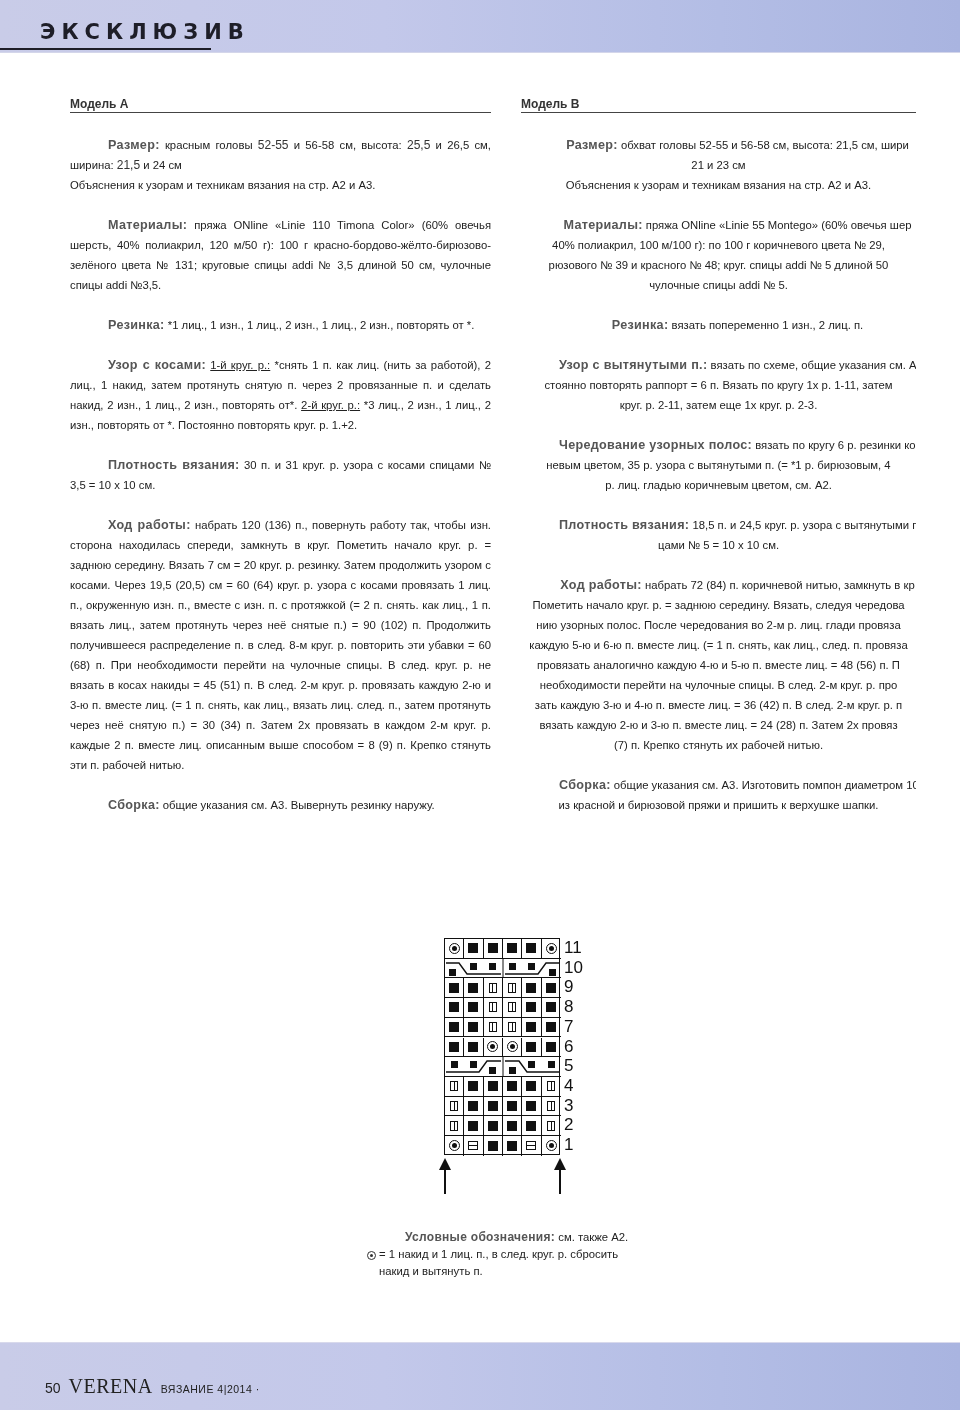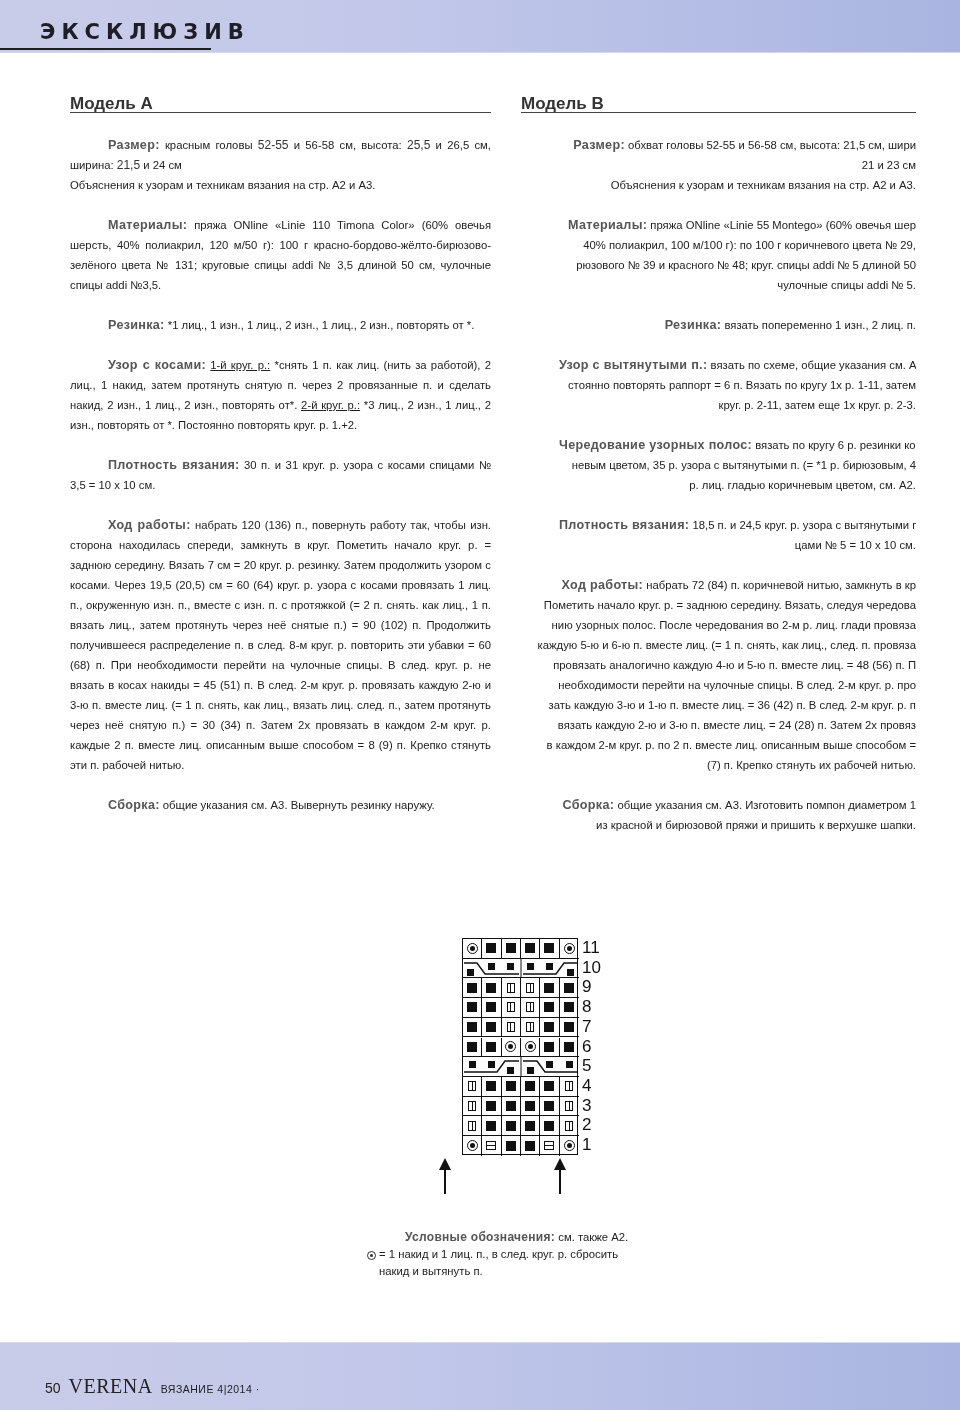--- a/index.html
+++ b/index.html
@@ -18,32 +18,32 @@
     font-family: "DejaVu Sans", sans-serif; font-weight: bold;
     font-size: 21px; letter-spacing: 6px; color: #1e1e28;
   }
   .top-band .title-line {
     position: absolute; left: 0; top: 48px; width: 211px; height: 2px; background: #1e1e28;
   }
   .col { position: absolute; top: 94px; font-size: 11.3px; line-height: 20px; }
   .col-a { left: 70px; width: 421px; }
   .col-b { left: 521px; width: 395px; }
   .model-head {
-    font-weight: bold; color: #333; font-size: 17px;
+    font-weight: bold; color: #333; font-size: 12px;
     border-bottom: 1px solid #444; padding-bottom: 0; margin-bottom: 22px; height: 18px;
   }
   .sect { margin: 0 0 20px 0; text-align: justify; }
   .sect p { margin: 0; }
   .lbl { font-weight: bold; color: #555; font-size: 12.6px; letter-spacing: 0.3px; padding-left: 38px; }
   .big { font-size: 12px; color: #333; }
   .ul { text-decoration: underline; }
-  .col-b .sect { white-space: nowrap; overflow: hidden; text-align: right; }
+  .col-b .sect { white-space: nowrap; overflow: hidden; text-align: center; }
 
   
-  .chart { position: absolute; left: 462px; top: 938px; width: 117px; height: 218px; text-align: center; }
+  .chart { position: absolute; left: 444px; top: 938px; width: 117px; height: 218px; text-align: center; }
   .grid { position: absolute; left: 0; top: 0; width: 116px; height: 217px;
           border: 1.5px solid #111; box-sizing: border-box; }
   .row { position: absolute; left: 0; width: 116px; height: 19.7px; }
   .cell { position: absolute; top: 0; width: 19.33px; height: 19.7px;
           box-sizing: border-box; border-right: 1px solid #111; border-bottom: 1px solid #111;
           display: flex; align-items: center; justify-content: center; }
   .sq { width: 10px; height: 10px; background: #111; }
   .ring { width: 11px; height: 11px; border: 1.5px solid #111; border-radius: 50%;
           display: flex; align-items: center; justify-content: center; box-sizing: border-box; }
   .ring::after { content: ""; width: 5px; height: 5px; border-radius: 50%; background: #111; }
@@ -145,27 +145,26 @@
       <p><span class="lbl">Плотность вязания:</span><span> 18,5 п. и 24,5 круг. р. узора с вытянутыми п. сп</span></p>
       <p><span>цами № 5 = 10 x 10 см.</span></p>
     </div>
   <div class="sect">
       <p><span class="lbl">Ход работы:</span><span> набрать 72 (84) п. коричневой нитью, замкнуть в кр</span></p>
       <p><span>Пометить начало круг. р. = заднюю середину. Вязать, следуя чередова</span></p>
       <p><span>нию узорных полос. После чередования во 2-м р. лиц. глади провяза</span></p>
       <p><span>каждую 5-ю и 6-ю п. вместе лиц. (= 1 п. снять, как лиц., след. п. провяза</span></p>
       <p><span>провязать аналогично каждую 4-ю и 5-ю п. вместе лиц. = 48 (56) п. П</span></p>
       <p><span>необходимости перейти на чулочные спицы. В след. 2-м круг. р. про</span></p>
-      <p><span>зать каждую 3-ю и 1-ю п. вместе лиц. = 36 (42) п. В след. 2-м круг. р. п</span></p>
+      <p><span>зать каждую 3-ю и 4-ю п. вместе лиц. = 36 (42) п. В след. 2-м круг. р. п</span></p>
       <p><span>вязать каждую 2-ю и 3-ю п. вместе лиц. = 24 (28) п. Затем 2x провяз</span></p>
-      <p><span>в каждом 2-м круг. р. по 2 п. вместе лиц. описанным выше способом =</span></p>
       <p><span>(7) п. Крепко стянуть их рабочей нитью.</span></p>
     </div>
   <div class="sect">
-      <p><span class="lbl">Сборка:</span><span> общие указания см. A3. Изготовить помпон диаметром 1</span></p>
+      <p><span class="lbl">Сборка:</span><span> общие указания см. A3. Изготовить помпон диаметром 10</span></p>
       <p><span>из красной и бирюзовой пряжи и пришить к верхушке шапки.</span></p>
     </div>
 </div>
 
 <div class="chart">
   <div class="grid" id="chart-grid">
       <div class="row" style="top: 0px;">
         <div class="cell" style="left: 0px;">
           <div class="ring"></div>
         </div>

